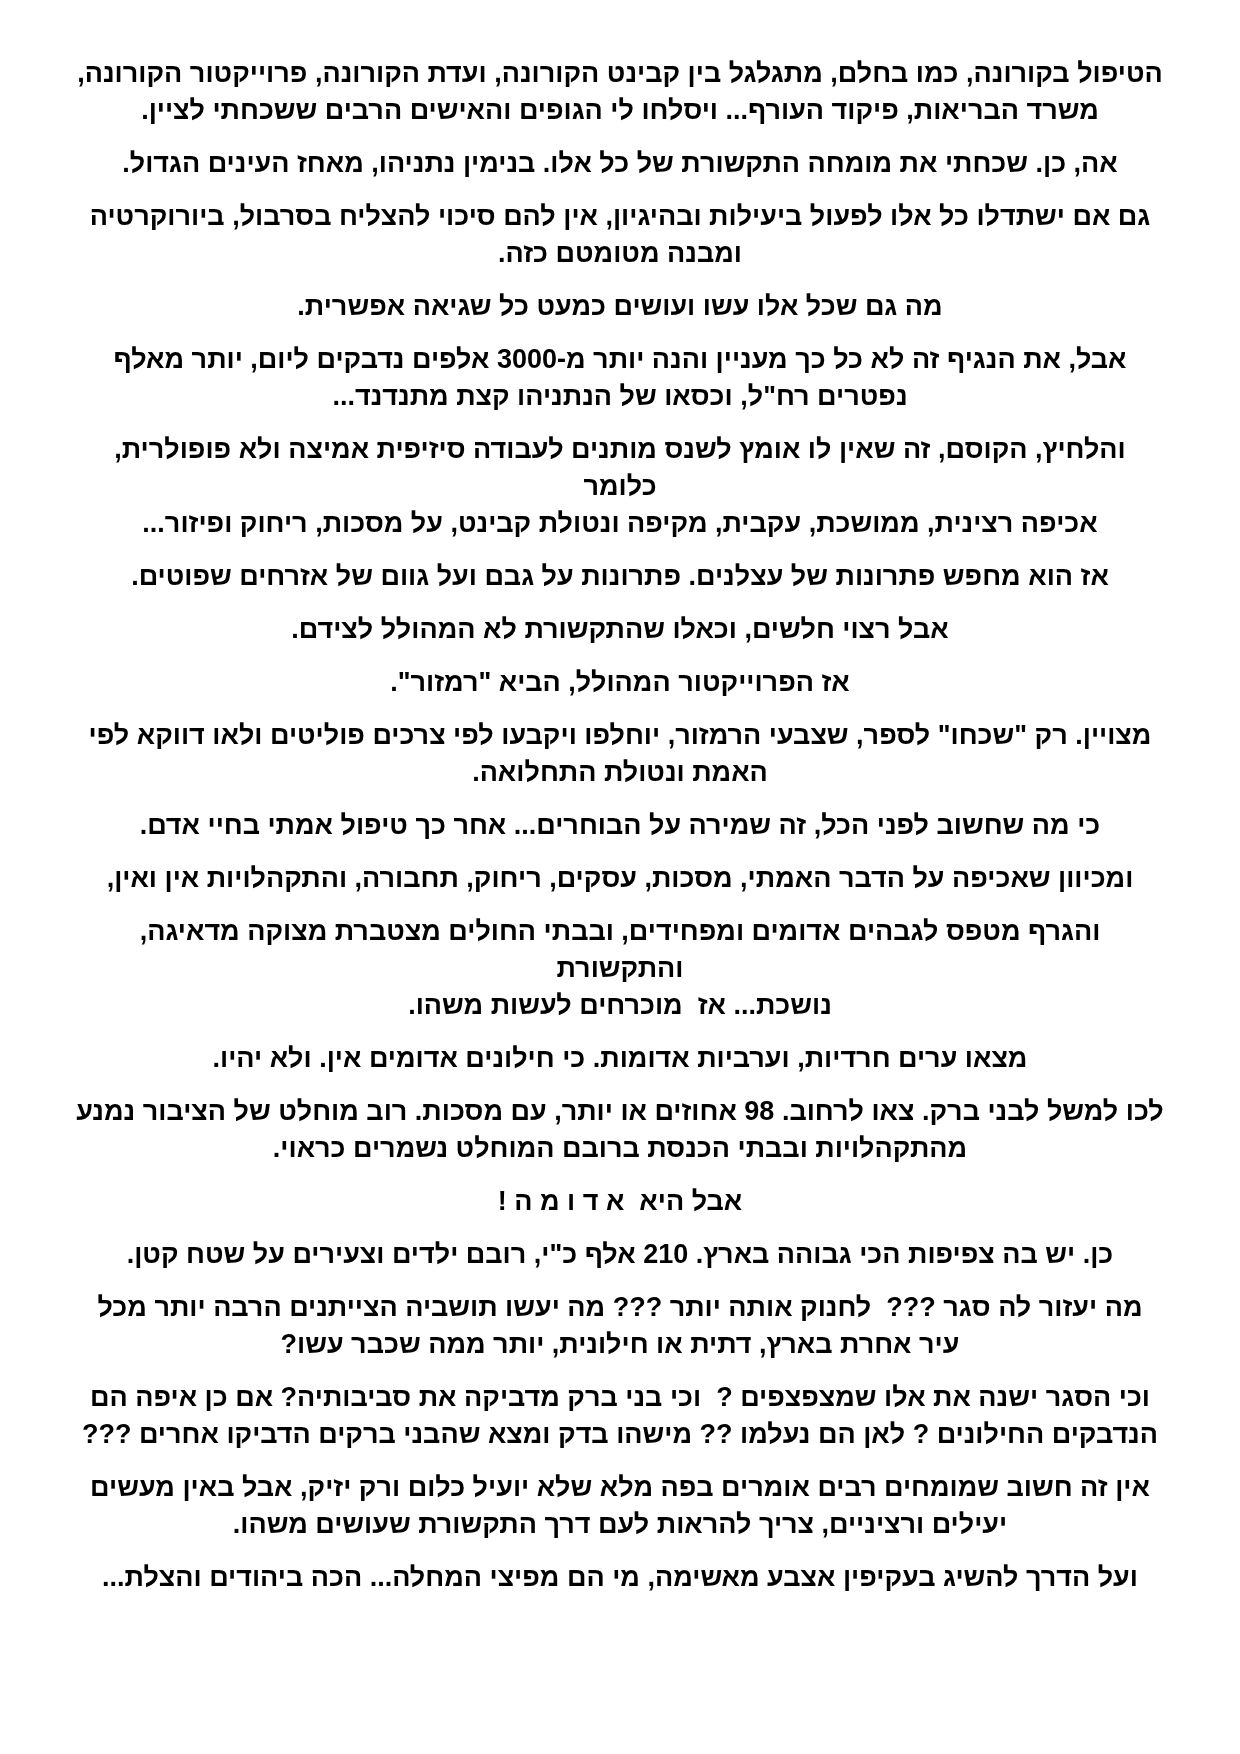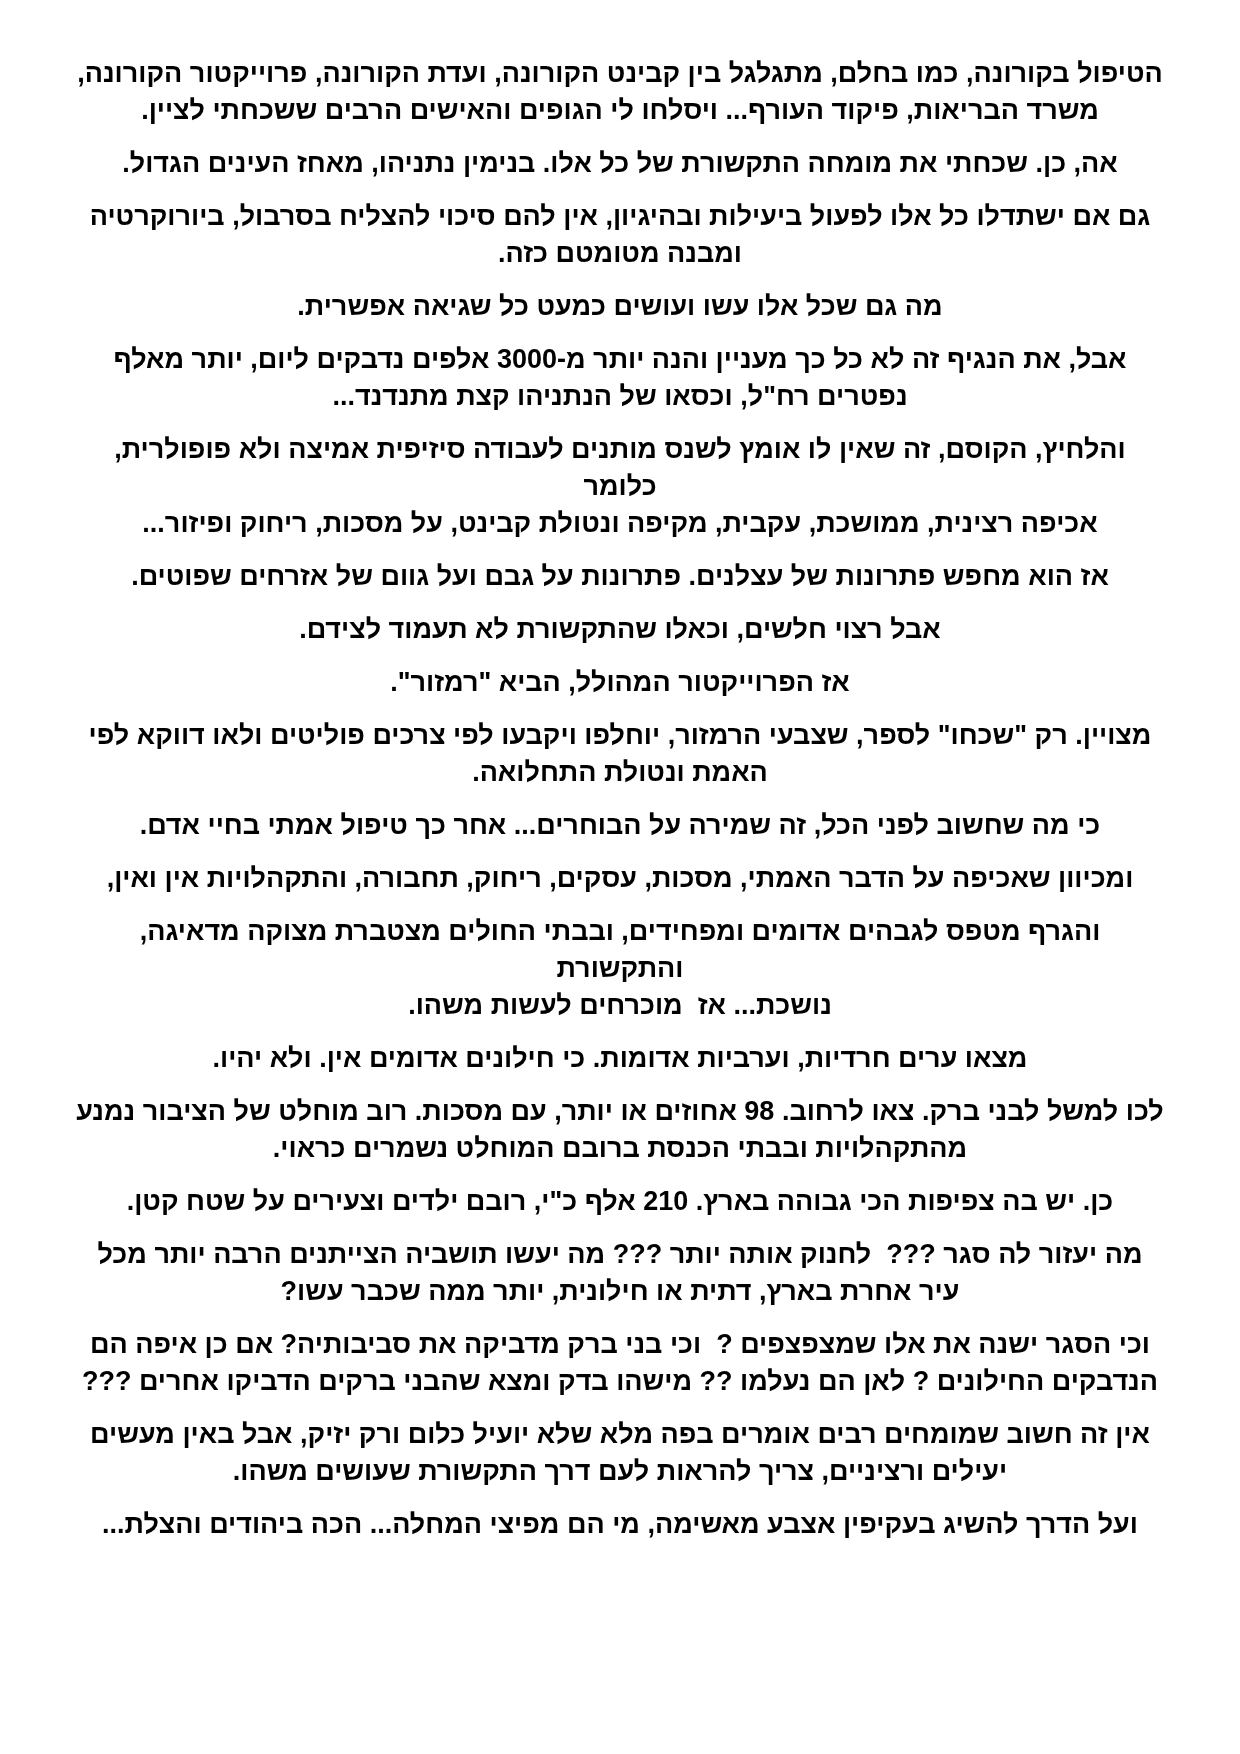--- a/index.html
+++ b/index.html
@@ -60,21 +60,21 @@
   <p class="para">
     <span class="line">והלחיץ, הקוסם, זה שאין לו אומץ לשנס מותנים לעבודה סיזיפית אמיצה ולא פופולרית, כלומר</span>
     <span class="line">אכיפה רצינית, ממושכת, עקבית, מקיפה ונטולת קבינט, על מסכות, ריחוק ופיזור...</span>
   </p>
 
   <p class="para">
     <span class="line">אז הוא מחפש פתרונות של עצלנים. פתרונות על גבם ועל גוום של אזרחים שפוטים.</span>
   </p>
 
   <p class="para">
-    <span class="line">אבל רצוי חלשים, וכאלו שהתקשורת לא תעמוד לצידם.</span>
+    <span class="line">אבל רצוי חלשים, וכאלו שהתקשורת לא המהולל לצידם.</span>
   </p>
 
 
   <p class="para">
     <span class="line">אז הפרוייקטור המהולל, הביא "רמזור".</span>
   </p>
 
   <p class="para">
     <span class="line">מצויין. רק "שכחו" לספר, שצבעי הרמזור, יוחלפו ויקבעו לפי צרכים פוליטים ולאו דווקא לפי</span>
     <span class="line">האמת ונטולת התחלואה.</span>
@@ -95,20 +95,23 @@
 
   <p class="para">
     <span class="line">מצאו ערים חרדיות, וערביות אדומות. כי חילונים אדומים אין. ולא יהיו.</span>
   </p>
 
   <p class="para">
     <span class="line">לכו למשל לבני ברק. צאו לרחוב. 98 אחוזים או יותר, עם מסכות. רוב מוחלט של הציבור נמנע</span>
     <span class="line">מהתקהלויות ובבתי הכנסת ברובם המוחלט נשמרים כראוי.</span>
   </p>
 
+  <p class="para">
+    <span class="line">אבל היא  א ד ו מ ה !</span>
+  </p>
 
   <p class="para">
     <span class="line">כן. יש בה צפיפות הכי גבוהה בארץ. 210 אלף כ"י, רובם ילדים וצעירים על שטח קטן.</span>
   </p>
 
   <p class="para">
     <span class="line">מה יעזור לה סגר ???  לחנוק אותה יותר ??? מה יעשו תושביה הצייתנים הרבה יותר מכל</span>
     <span class="line">עיר אחרת בארץ, דתית או חילונית, יותר ממה שכבר עשו?</span>
   </p>
 

